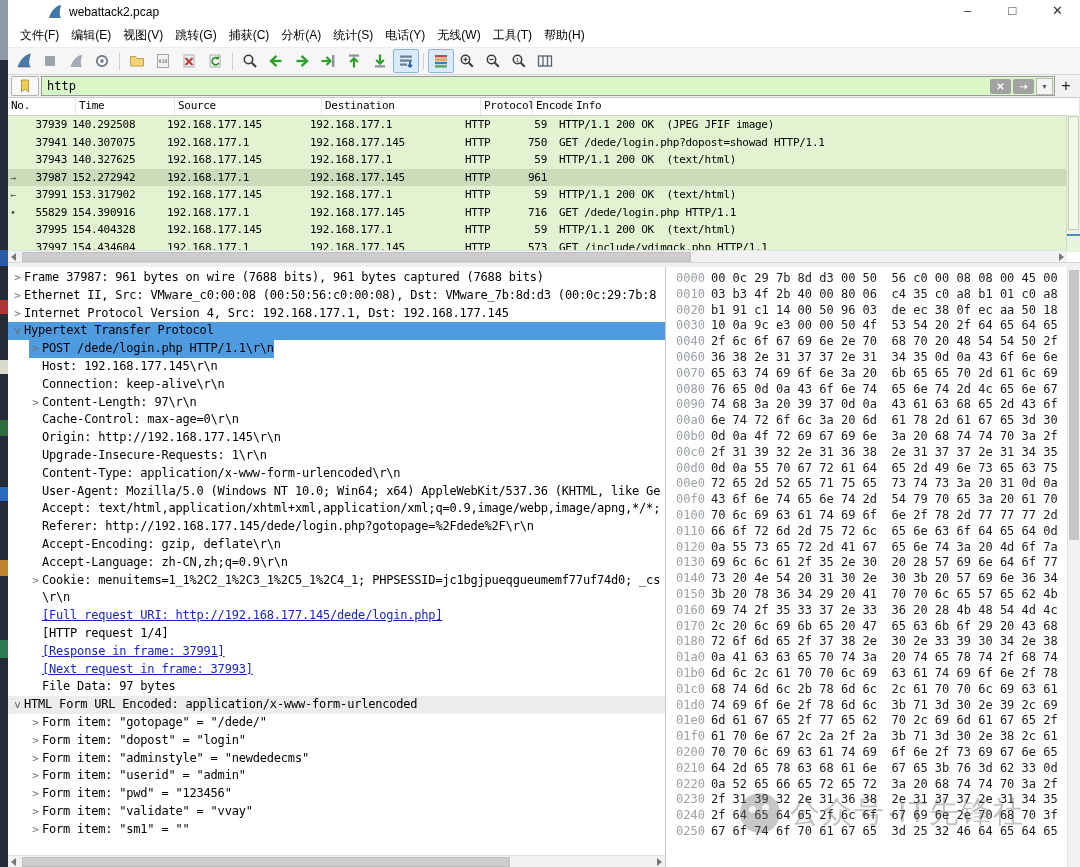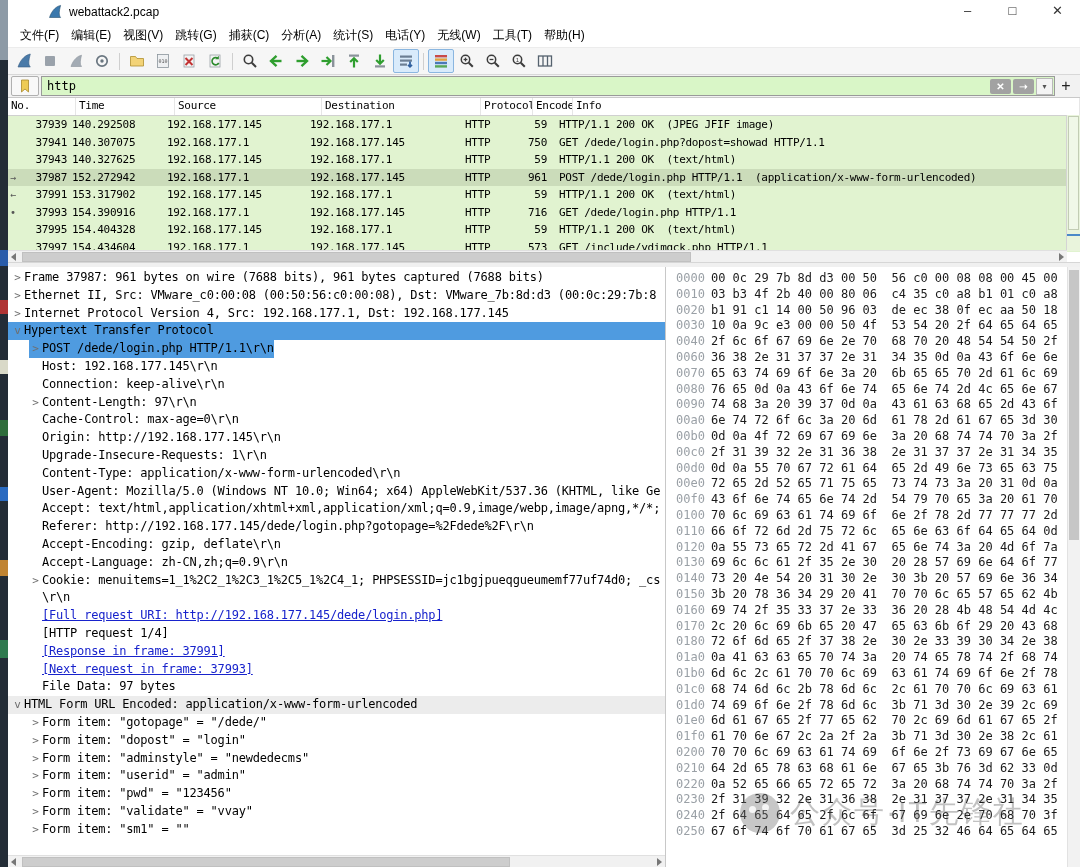--- a/index.html
+++ b/index.html
@@ -330,33 +330,32 @@
             <span class="cell c-len">59</span>
             <span class="cell c-info">HTTP/1.1 200 OK  (text/html)</span>
           </div>
           <div class="pl-row selected">
             <span class="cell c-no"><span class="marker">→</span><span class="num">37987</span></span>
             <span class="cell c-time">152.272942</span>
             <span class="cell c-src">192.168.177.1</span>
             <span class="cell c-dst">192.168.177.145</span>
             <span class="cell c-proto">HTTP</span>
             <span class="cell c-len">961</span>
-            <span class="cell c-info">POST /dede/login.php HTTP/1.1  (application/x-www-form-urlencoded)</span>
           </div>
           <div class="pl-row">
             <span class="cell c-no"><span class="marker">←</span><span class="num">37991</span></span>
             <span class="cell c-time">153.317902</span>
             <span class="cell c-src">192.168.177.145</span>
             <span class="cell c-dst">192.168.177.1</span>
             <span class="cell c-proto">HTTP</span>
             <span class="cell c-len">59</span>
             <span class="cell c-info">HTTP/1.1 200 OK  (text/html)</span>
           </div>
           <div class="pl-row">
-            <span class="cell c-no"><span class="marker">•</span><span class="num">37993</span></span>
+            <span class="cell c-no"><span class="marker">•</span><span class="num">55829</span></span>
             <span class="cell c-time">154.390916</span>
             <span class="cell c-src">192.168.177.1</span>
             <span class="cell c-dst">192.168.177.145</span>
             <span class="cell c-proto">HTTP</span>
             <span class="cell c-len">716</span>
             <span class="cell c-info">GET /dede/login.php HTTP/1.1</span>
           </div>
           <div class="pl-row">
             <span class="cell c-no"><span class="marker"></span><span class="num">37995</span></span>
             <span class="cell c-time">154.404328</span>

